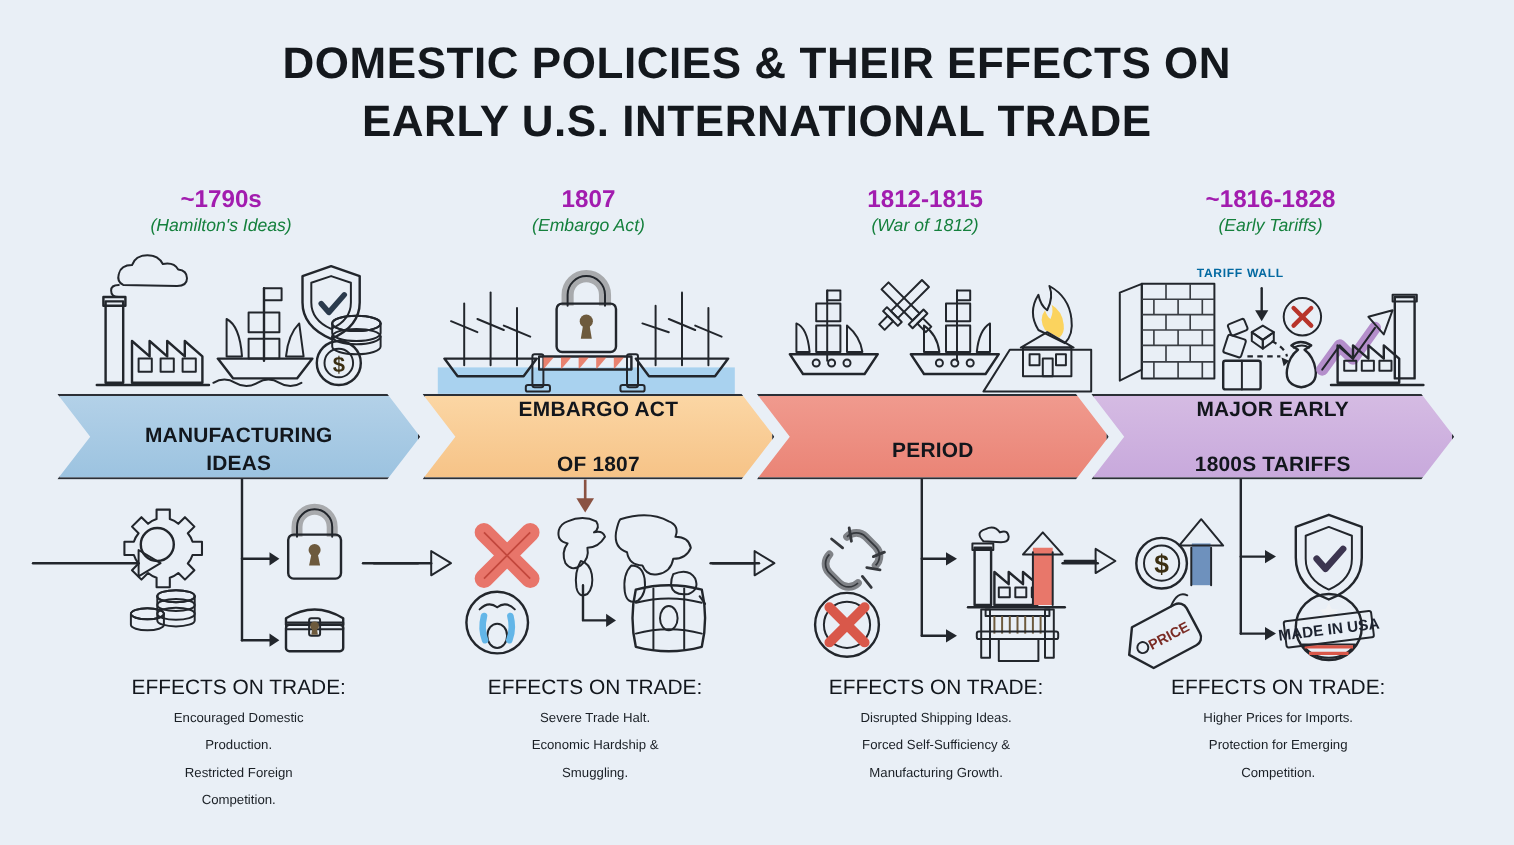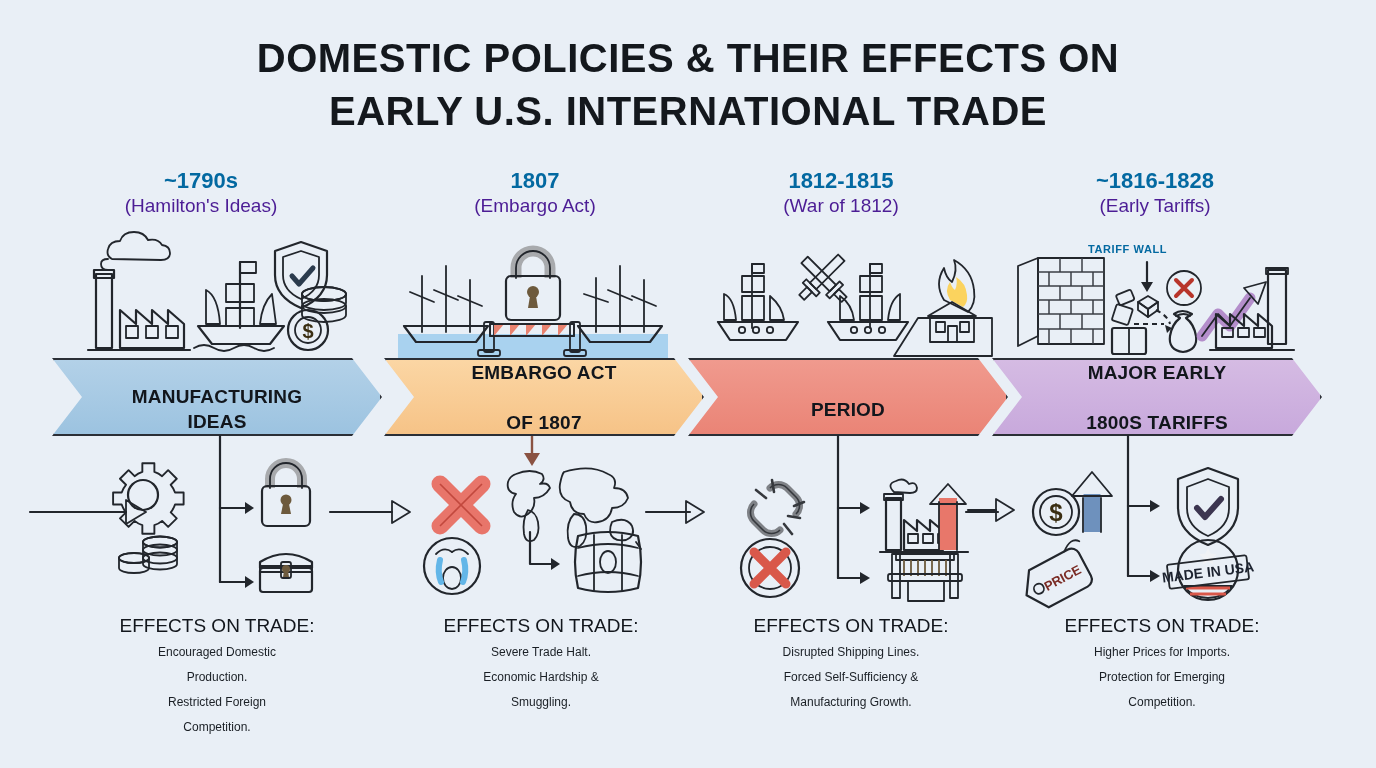--- a/index.html
+++ b/index.html
@@ -21,25 +21,25 @@
   .title-line{
     font-size:40px;font-weight:bold;letter-spacing:.5px;
     line-height:53px;color:#14181d;
     text-transform:uppercase;
     white-space:nowrap;
   }
 
   
   .col-head{position:absolute;text-align:center;}
   .col-head .era{
-    font-size:22px;font-weight:bold;color:#0369a1;line-height:26px;
+    font-size:22px;font-weight:bold;color:#a21caf;line-height:26px;
     white-space:nowrap;
   }
   .col-head .sub{
-    font-size:19px;color:#4c1d95;line-height:24px;white-space:nowrap;
+    font-size:16px;color:#15803d;line-height:24px;white-space:nowrap;font-style:italic;
   }
 
   
   .banner{
     position:absolute;top:358px;height:78px;
     display:flex;align-items:center;justify-content:center;
     text-align:center;
     border:2.2px solid #2b2f36;
     color:#12161c;
     font-size:19px;font-weight:bold;line-height:25px;
@@ -584,21 +584,21 @@
     <div class="eff-body">
       <div>Severe Trade Halt.</div>
       <div>Economic Hardship &amp;</div>
       <div>Smuggling.</div>
     </div>
   </div>
 
   <div class="effects" style="left:678px;top:612px;width:346px;">
     <div class="eff-title">EFFECTS ON TRADE:</div>
     <div class="eff-body">
-      <div>Disrupted Shipping Lines.</div>
+      <div>Disrupted Shipping Ideas.</div>
       <div>Forced Self-Sufficiency &amp;</div>
       <div>Manufacturing Growth.</div>
     </div>
   </div>
 
   <div class="effects" style="left:992px;top:612px;width:340px;">
     <div class="eff-title">EFFECTS ON TRADE:</div>
     <div class="eff-body">
       <div>Higher Prices for Imports.</div>
       <div>Protection for Emerging</div>

